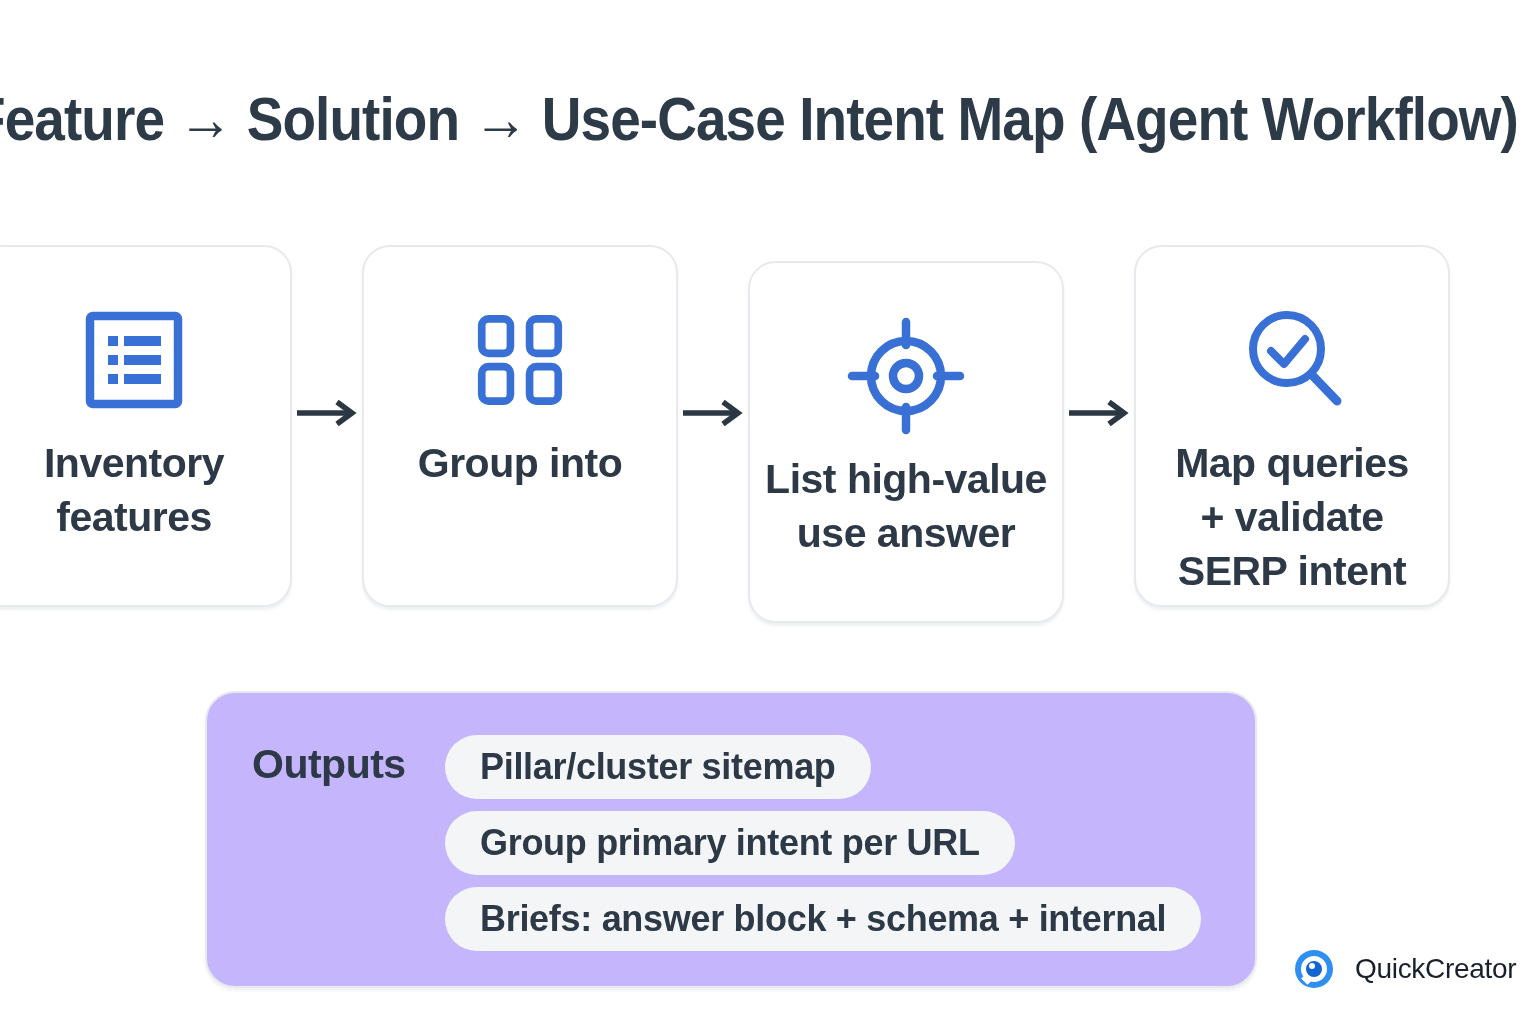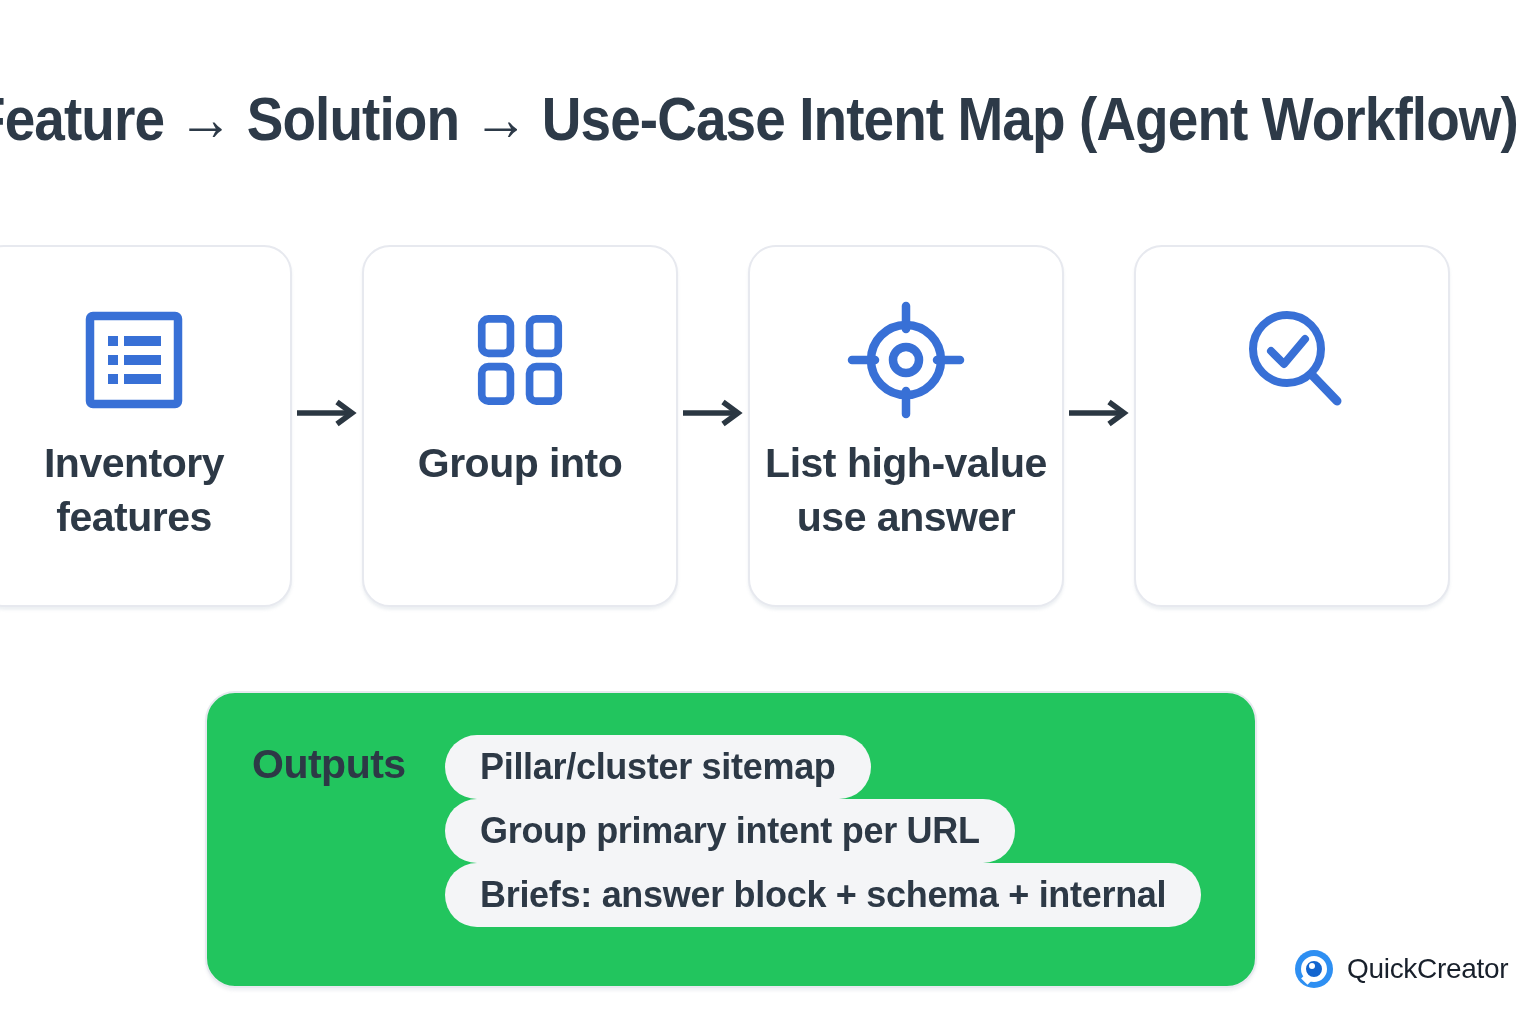--- a/index.html
+++ b/index.html
@@ -12,60 +12,60 @@
     position:absolute;left:-28px;top:84px;margin:0;
     font-size:61px;font-weight:700;letter-spacing:-1px;white-space:nowrap;
     color:#2d3a48;transform:scaleX(.9);transform-origin:left center;
   }
   
   .step-card{
     position:absolute;top:245px;width:316px;height:362px;background:#fff;
     border:2px solid #e7e9ef;border-radius:28px;box-sizing:border-box;
     box-shadow:0 3px 3px rgba(175,185,200,.22);
   }
-  .card-1{left:-24px;} .card-2{left:362px;} .card-3{left:748px;} .card-4{left:1134px;}
+  .card-1{left:-24px;} .card-2{left:362px;} .card-3{left:748px;margin-top:16px;} .card-4{left:1134px;}
   .step-icon{
     position:absolute;top:48px;left:0;width:100%;height:130px;
     display:flex;align-items:center;justify-content:center;
   }
   .step-label{
     position:absolute;top:189px;left:0;width:100%;
     text-align:center;font-size:41px;font-weight:700;letter-spacing:-.5px;
     line-height:54px;color:#2d3946;
   }
   svg.blue-ic{stroke:#3870d6;fill:none;}
   
   .flow-arrow{position:absolute;top:399px;width:64px;height:28px;}
   .arrow-1{left:295px;} .arrow-2{left:681px;} .arrow-3{left:1067px;}
   
   .outputs-panel{
     position:absolute;left:205px;top:691px;width:1052px;height:297px;
-    background:#22c55e;border:2px solid #e7e9ef;border-radius:30px;box-sizing:border-box;
+    background:#c4b5fd;border:2px solid #e7e9ef;border-radius:30px;box-sizing:border-box;
     box-shadow:0 3px 3px rgba(175,185,200,.18);
   }
   .outputs-label{
     position:absolute;left:45px;top:48px;font-size:41px;font-weight:700;
     letter-spacing:-.5px;color:#2d3946;
   }
   .outputs-pills{
     position:absolute;left:238px;top:42px;display:flex;flex-direction:column;
-    align-items:flex-start;
+    align-items:flex-start;gap:12px;
   }
   .output-pill{
     height:64px;line-height:64px;padding:0 35px;border-radius:33px;
     background:#f4f5f7;font-size:36px;font-weight:700;letter-spacing:-.3px;color:#2d3946;
     white-space:nowrap;
   }
   
   .brand{position:absolute;left:1295px;top:949px;height:40px;display:flex;align-items:center;}
   .qc-mark{position:relative;width:38px;height:38px;border-radius:50%;background:#2e8ff2;flex:0 0 auto;}
   .qc-ring{position:absolute;left:6px;top:6px;width:16px;height:16px;border:5px solid #fff;border-radius:50%;background:#1365cf;}
   .qc-tail{position:absolute;left:8px;top:24px;width:9px;height:9px;background:#fff;transform:rotate(45deg);}
   .qc-dot{position:absolute;left:14px;top:13px;width:6px;height:6px;border-radius:50%;background:#fff;}
-  .brand-name{margin-left:14px;font-size:28px;font-weight:500;color:#18202b;letter-spacing:-.3px;}
+  .brand-name{margin-left:22px;font-size:28px;font-weight:500;color:#18202b;letter-spacing:-.3px;}
 </style>
 </head>
 <body>
 
 <div class="canvas">
 
   <h1 class="diagram-title">Feature → Solution → Use-Case Intent Map (Agent Workflow)</h1>
 
   <div class="step-card card-1">
     <div class="step-icon">
@@ -134,20 +134,25 @@
   </svg>
 
   <div class="step-card card-4">
     <div class="step-icon">
       <svg class="blue-ic" width="106" height="113" viewBox="0 0 106 113" stroke-linecap="round" stroke-linejoin="round">
         <circle cx="48" cy="45" r="34" stroke-width="8"></circle>
         <path d="M73 71 L98 97" stroke-width="9"></path>
         <path d="M32 47 L45 60 L66 35" stroke-width="8"></path>
       </svg>
     </div>
+    <div class="step-label">
+      <div>Map queries</div>
+      <div>+ validate</div>
+      <div>SERP intent</div>
+    </div>
   </div>
 
   <div class="outputs-panel">
     <div class="outputs-label">Outputs</div>
     <div class="outputs-pills">
       <div class="output-pill">Pillar/cluster sitemap</div>
       <div class="output-pill">Group primary intent per URL</div>
       <div class="output-pill">Briefs: answer block + schema + internal</div>
     </div>
   </div>

